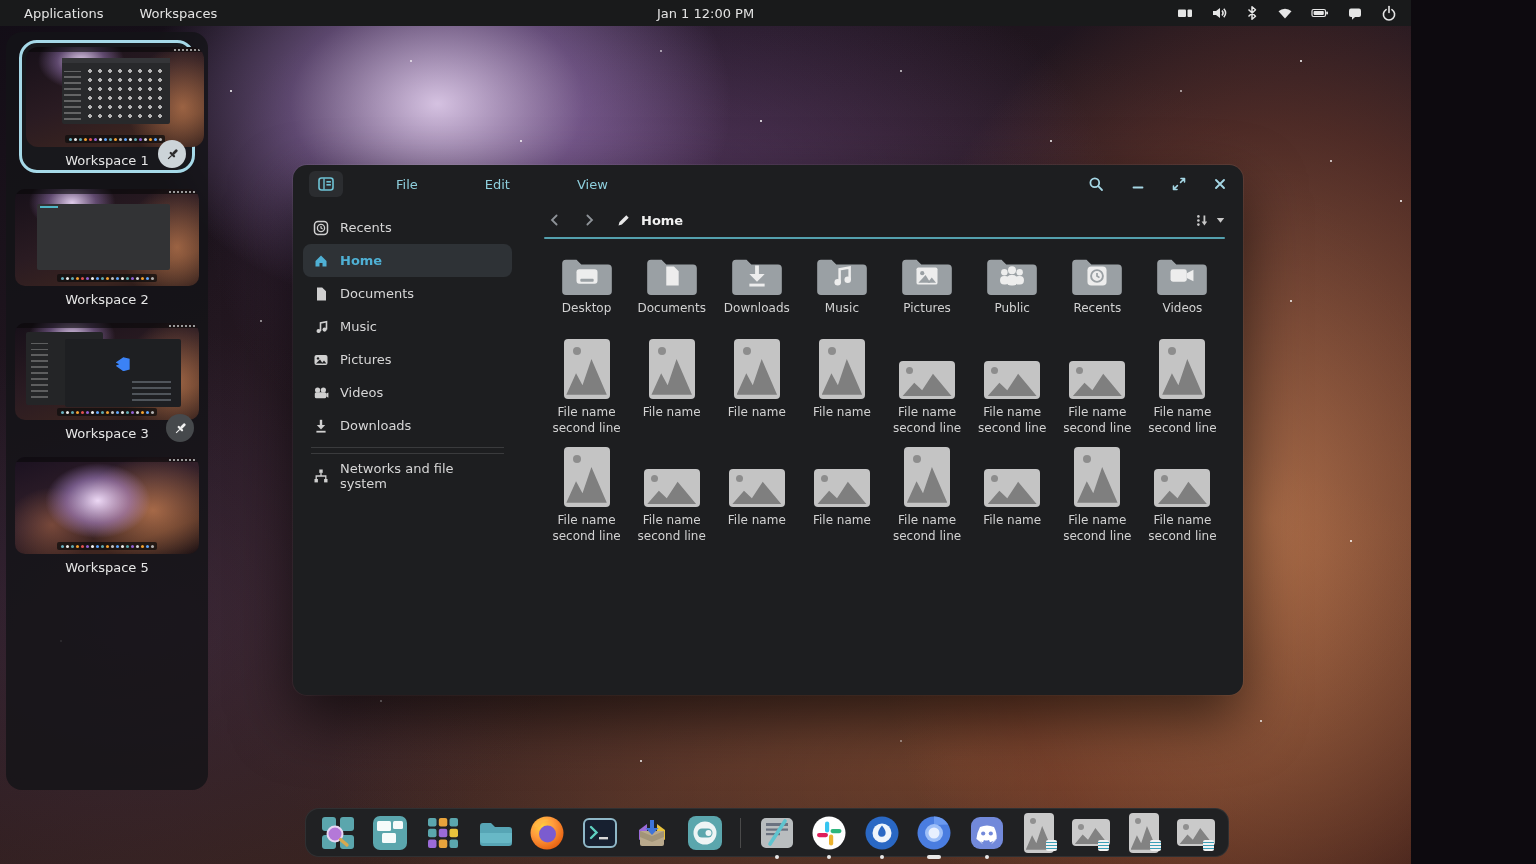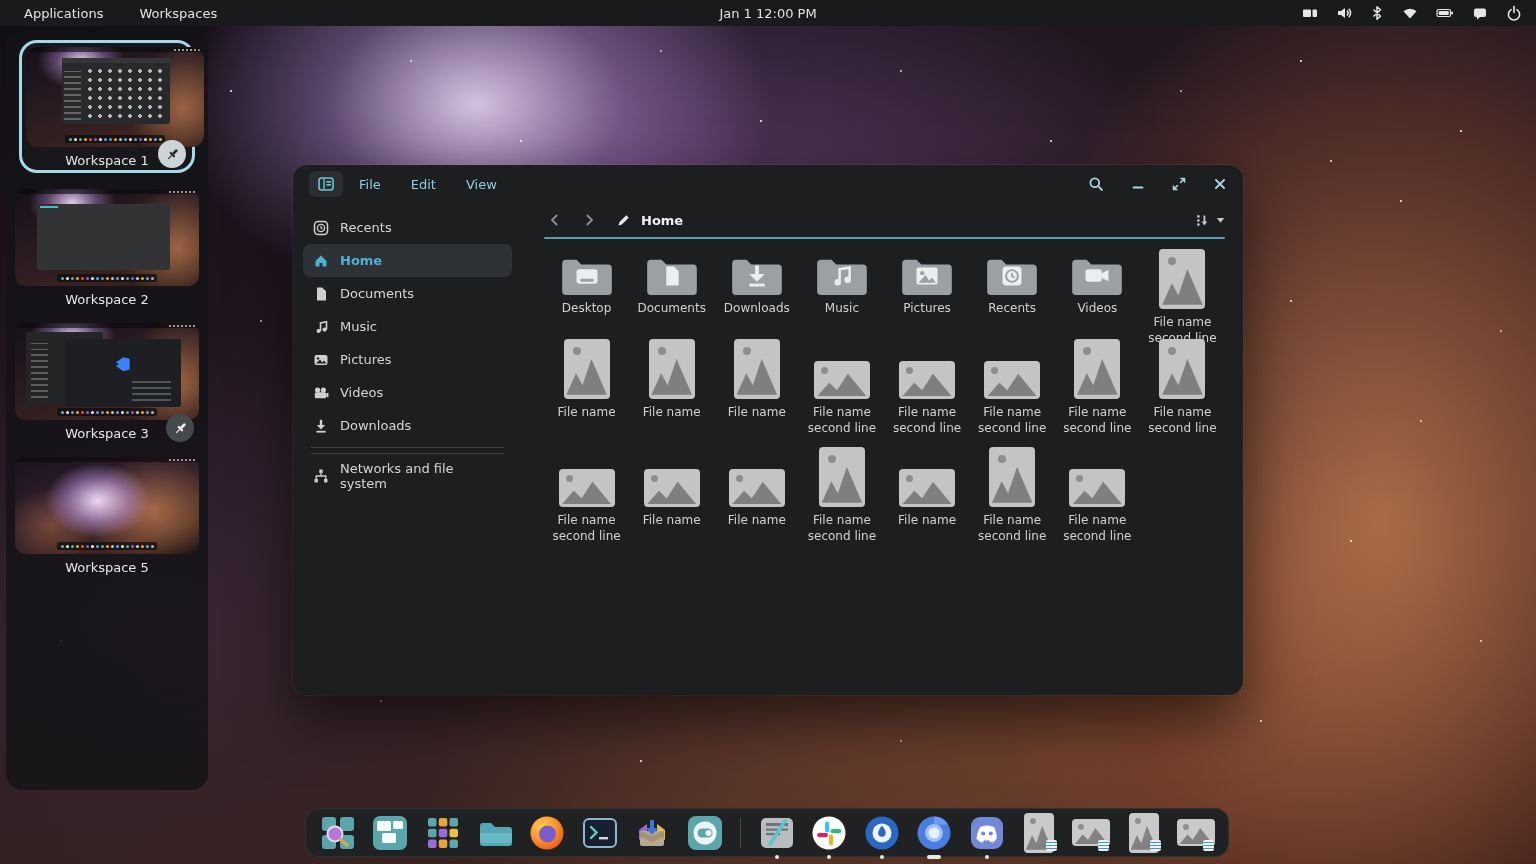--- a/index.html
+++ b/index.html
@@ -1,18 +1,18 @@
 <!DOCTYPE html>
 <html><head>
 <meta charset="utf-8">
 <style>
   * { margin:0; padding:0; box-sizing:border-box; }
   html,body { width:1536px; height:864px; overflow:hidden; background:#0d0a0f;
     font-family:"DejaVu Sans", sans-serif; }
-  .screen { position:relative; width:1536px; height:864px; overflow:hidden;
+  .screen { position:relative; width:1411px; height:864px; overflow:hidden;
     background:
       radial-gradient(420px 300px at 31% 12%, rgba(242,222,255,.85), rgba(190,150,230,.40) 35%, transparent 70%),
       radial-gradient(700px 480px at 47% 26%, rgba(150,100,190,.40), transparent 65%),
       radial-gradient(520px 720px at 90% 60%, rgba(238,152,96,.60), rgba(160,80,50,.32) 55%, transparent 78%),
       radial-gradient(900px 500px at 68% 88%, rgba(190,110,60,.38), transparent 70%),
       radial-gradient(600px 420px at 10% 72%, rgba(80,55,85,.38), transparent 70%),
       radial-gradient(900px 640px at 55% 55%, rgba(120,70,80,.30), transparent 75%),
       linear-gradient(160deg, #120d16, #241821 40%, #3a241f 75%, #190e12);
   }
   .stars { position:absolute; inset:0; pointer-events:none; }
@@ -83,21 +83,21 @@
   .pin-dark { right:8px; bottom:-1px; background:#46494c; }
 
   
   .fm { position:absolute; left:293px; top:165px; width:950px; height:530px; background:#1d1e20;
     border-radius:14px; box-shadow:0 24px 60px rgba(0,0,0,.6), 0 0 0 1px rgba(255,255,255,.07);
     z-index:20; display:flex; flex-direction:column; overflow:hidden; }
   .fm-titlebar { height:38px; display:flex; align-items:center; padding:0 16px; }
   .fm-appicon { width:34px; height:26px; background:#2b2d30; border-radius:6px; display:flex;
     align-items:center; justify-content:center; margin-right:16px; }
   .fm-menus { display:flex; gap:30px; }
-  .fm-menu { color:#8ecfdd; font-size:13px; }
+  .fm-menu { color:#8ecfdd; font-size:13px;margin-left:37px; }
   .fm-controls { margin-left:auto; display:flex; gap:27px; align-items:center; }
   .ctrl-btn { display:flex; align-items:center; }
   .fm-body { flex:1; display:flex; min-height:0; }
   .fm-sidebar { width:229px; padding:8px 10px 0; }
   .sb-item { height:33px; display:flex; align-items:center; gap:11px; padding:0 10px;
     border-radius:8px; color:#d6d6d6; font-size:13px; }
   .sb-item .sb-icon { width:16px; display:flex; justify-content:center; }
   .sb-item.selected { background:#2e3236; color:#4fb0d4; font-weight:bold; }
   .sb-sep { height:1px; background:#3a3b3d; margin:5px 8px; }
   .fm-main { flex:1; display:flex; flex-direction:column; min-width:0; }
@@ -492,20 +492,36 @@
                 </svg>
               </div>
             <div class="flabel">
                 <span>Pictures</span>
               </div>
           </div>
           <div class="cell">
             <div class="icon-wrap">
                 <svg width="54" height="42" viewBox="0 0 56 44">
                   <path d="M2 9 q0-4 4-4 h11 l5 5 h28 q4 0 4 4 v24 q0 4-4 4 H6 q-4 0-4-4 Z" fill="#9aa0a4"></path>
+                  <circle cx="28" cy="16" r="4.2" fill="#ededed"></circle>
+                  <circle cx="20" cy="18" r="3.4" fill="#ededed"></circle>
+                  <circle cx="36" cy="18" r="3.4" fill="#ededed"></circle>
+                  <rect x="15.5" y="22" width="9.5" height="9" rx="4.2" fill="#ededed"></rect>
+                  <rect x="31" y="22" width="9.5" height="9" rx="4.2" fill="#ededed"></rect>
+                  <rect x="22" y="21" width="12" height="11" rx="5" fill="#ededed"></rect>
+                </svg>
+              </div>
+            <div class="flabel">
+                <span>Public</span>
+              </div>
+          </div>
+          <div class="cell">
+            <div class="icon-wrap">
+                <svg width="54" height="42" viewBox="0 0 56 44">
+                  <path d="M2 9 q0-4 4-4 h11 l5 5 h28 q4 0 4 4 v24 q0 4-4 4 H6 q-4 0-4-4 Z" fill="#9aa0a4"></path>
                   <rect x="18" y="12" width="20" height="20" rx="4" fill="#ededed"></rect>
                   <circle cx="28" cy="22" r="6.2" stroke="#9aa0a4" stroke-width="2" fill="none"></circle>
                   <path d="M28 18.8 V22 l2.6 1.7" stroke="#9aa0a4" stroke-width="1.8" fill="none"></path>
                 </svg>
               </div>
             <div class="flabel">
                 <span>Recents</span>
               </div>
           </div>
           <div class="cell">

